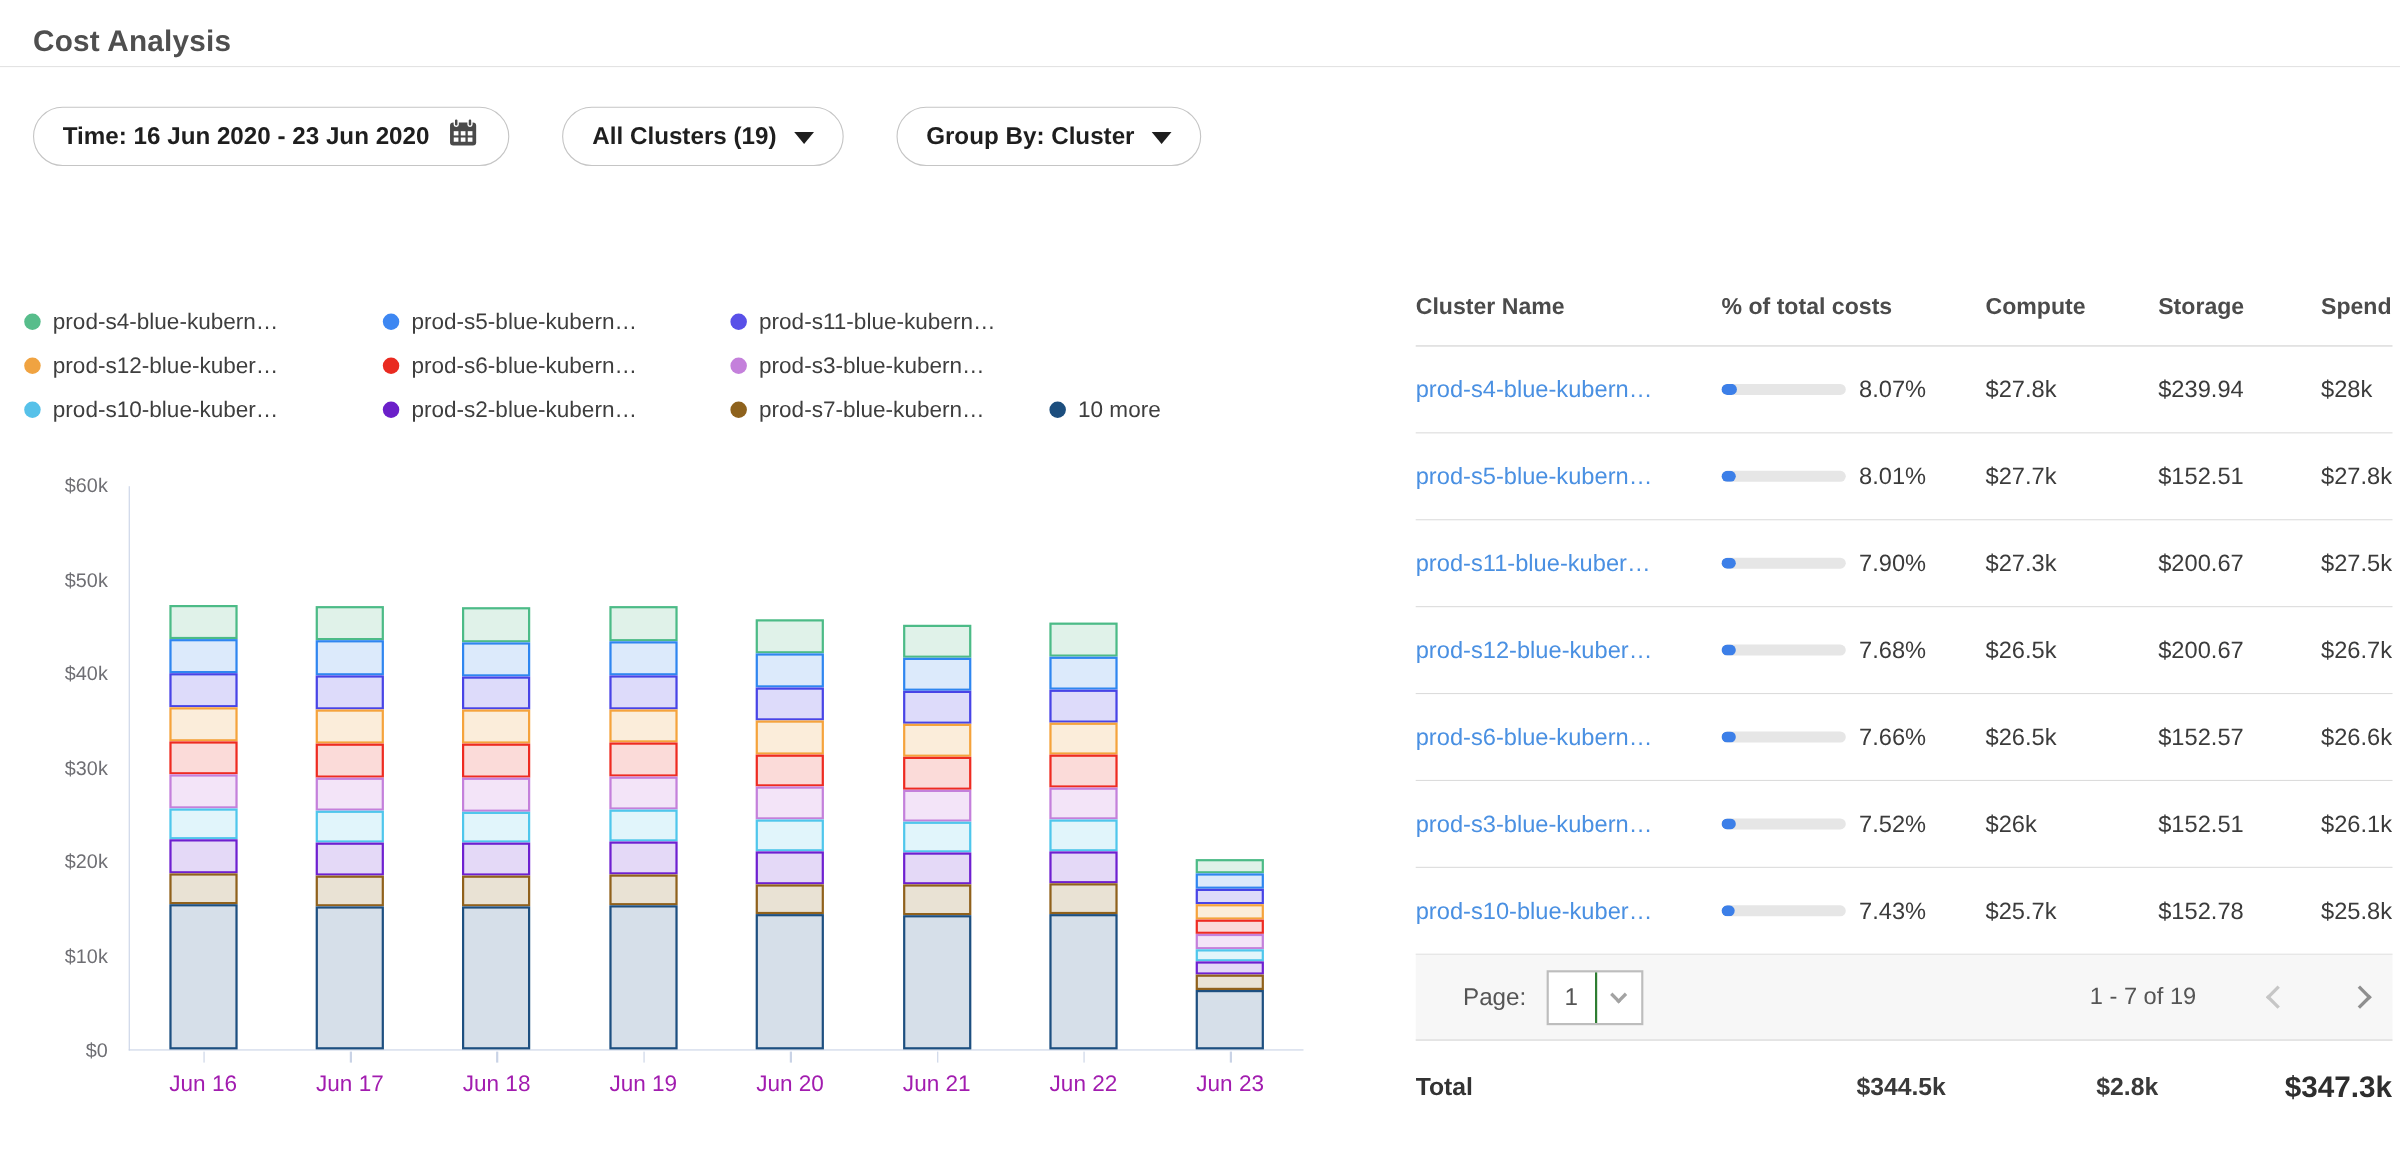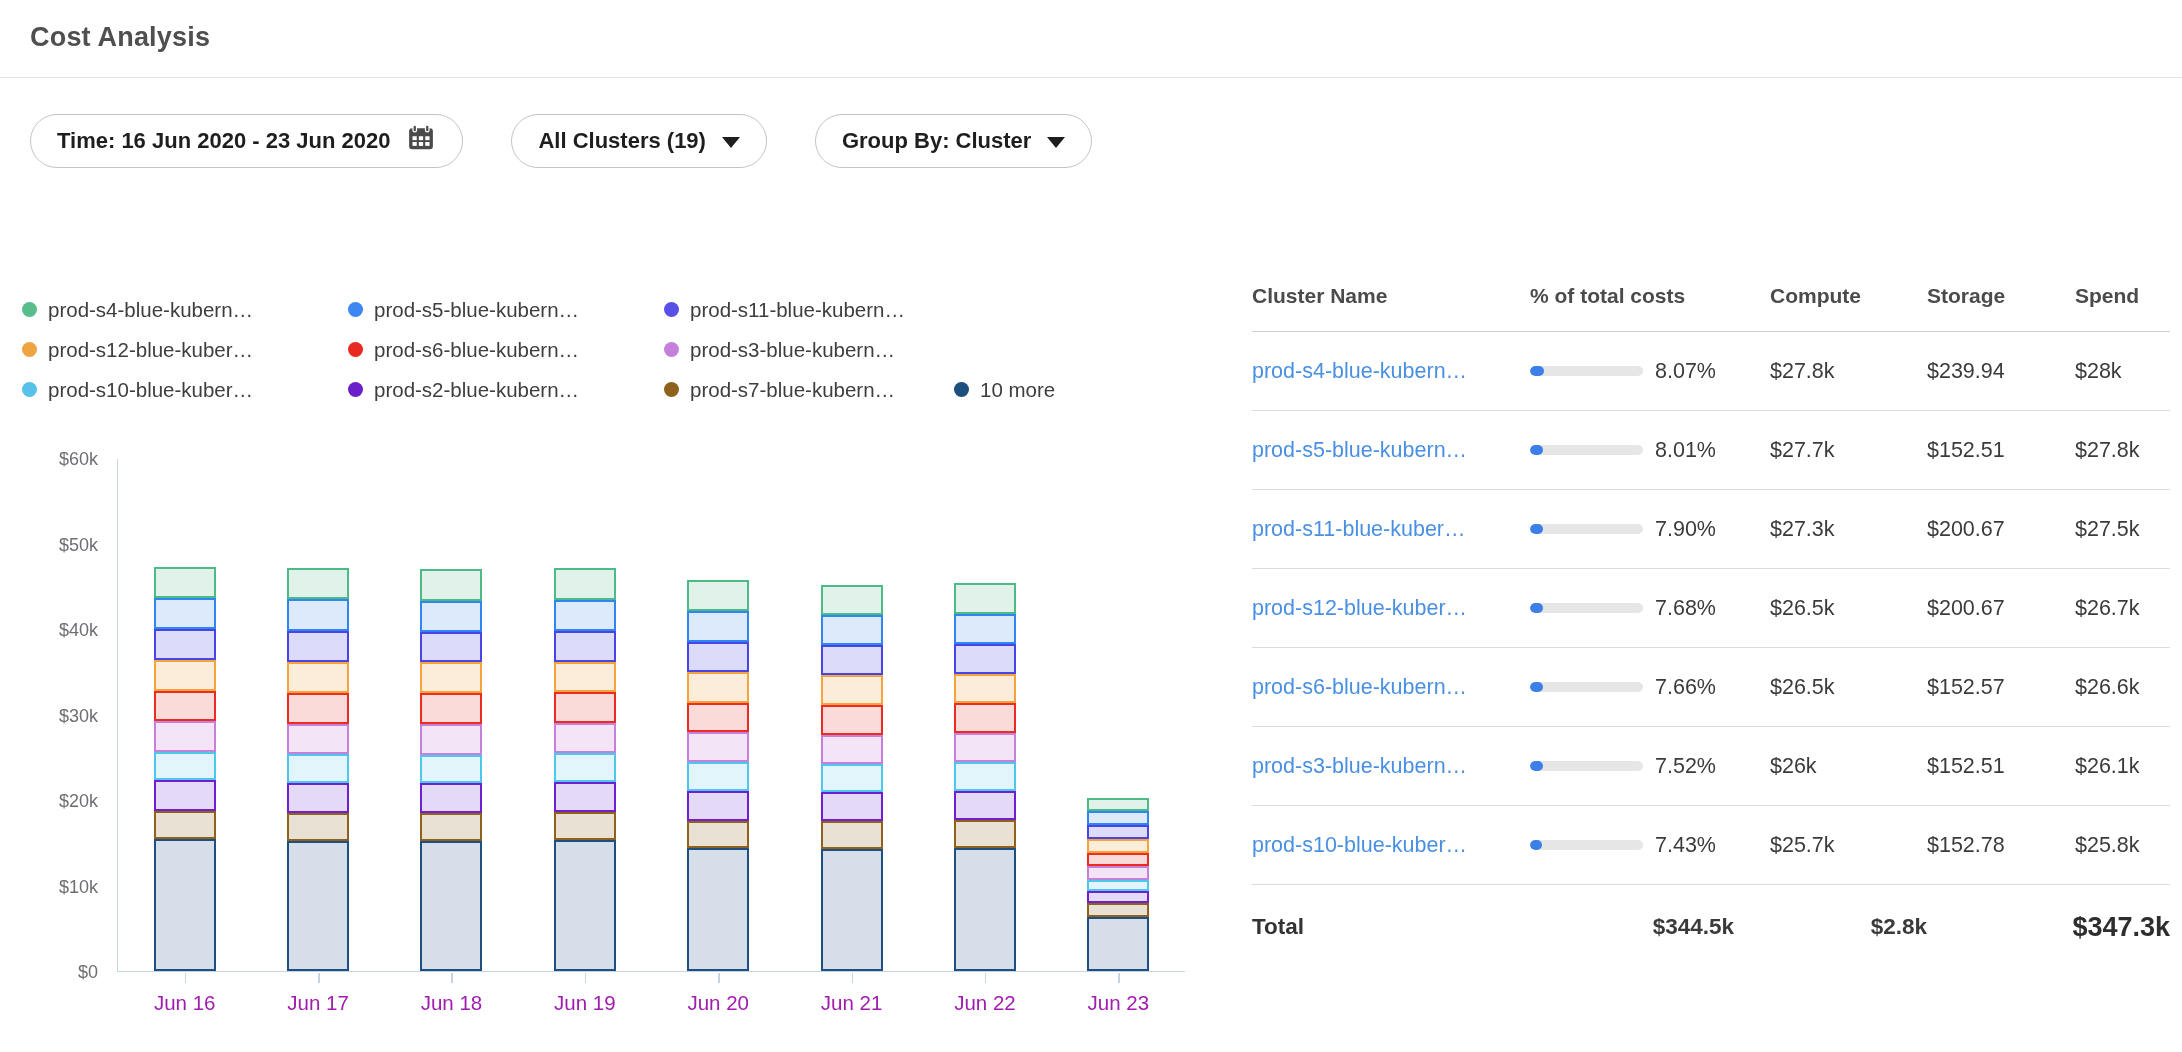--- a/index.html
+++ b/index.html
@@ -1,31 +1,31 @@
 <!DOCTYPE html>
 <html><head>
 <meta charset="utf-8">
 <style>
   * { margin:0; padding:0; box-sizing:border-box; }
   html,body { width:2182px; height:1052px; background:#fff; font-family:"Liberation Sans", sans-serif; overflow:hidden; }
 
   
-  .hdr { height:78px; padding:22px 0 0 30px; border-bottom:1px solid #E3E3E3; }
+  .hdr { height:61px; padding:22px 0 0 30px; border-bottom:1px solid #E3E3E3; }
   .hdr h1 { font-size:27px; font-weight:600; color:#4F4F4F; letter-spacing:.2px; }
 
   
   .filters { display:flex; gap:48px; margin:36px 0 0 30px; height:54px; }
   .pill { display:inline-flex; align-items:center; gap:16px; padding:0 26px; height:54px;
           border:1.5px solid #C5C5C5; border-radius:28px; background:#fff;
           font-size:22px; font-weight:bold; color:#1E1E1E; cursor:pointer; }
   .caret { width:0; height:0; border-left:9px solid transparent; border-right:9px solid transparent;
            border-top:11px solid #1E1E1E; margin-top:2px; }
 
   
-  .main { display:flex; }
+  .main { display:flex;gap:35px; }
   .chart-panel { width:1210px; flex:0 0 1210px; }
   .table-panel { flex:1; padding:92px 12px 0 42px; }
 
   
   .legend { display:grid; grid-template-columns:326px 316px 290px auto; row-gap:11px;
             margin:127px 0 0 22px; }
   .lg-item { display:flex; align-items:center; gap:11px; height:29px; font-size:20.5px; color:#3E3E3E; cursor:pointer; white-space:nowrap; }
   .lg-dot { width:15px; height:15px; border-radius:50%; flex:0 0 15px; }
 
   
@@ -385,20 +385,35 @@
               <span class="pfill" style="width: 12.4px;"></span>
             </span>
             <span>7.43%</span>
           </div>
           <div>$25.7k</div>
           <div>$152.78</div>
           <div>$25.8k</div>
         </div>
       </div>
 
+    <div class="t-footer">
+      <span class="page-label">Page:</span>
+      <div class="page-select">
+        <span class="ps-val">1</span>
+        <span class="ps-div"></span>
+        <span class="ps-chev">
+            <span class="chev down"></span>
+          </span>
+      </div>
+      <span class="range">1 - 7 of 19</span>
+      <span class="nav">
+        <span class="btn"><span class="chev left"></span></span>
+        <span class="btn"><span class="chev right"></span></span>
+      </span>
+    </div>
 
     <div class="t-total">
       <div class="lbl">Total</div>
       <div class="num">$344.5k</div>
       <div class="num">$2.8k</div>
       <div class="grand">$347.3k</div>
     </div>
   </div>
 </div>
 

